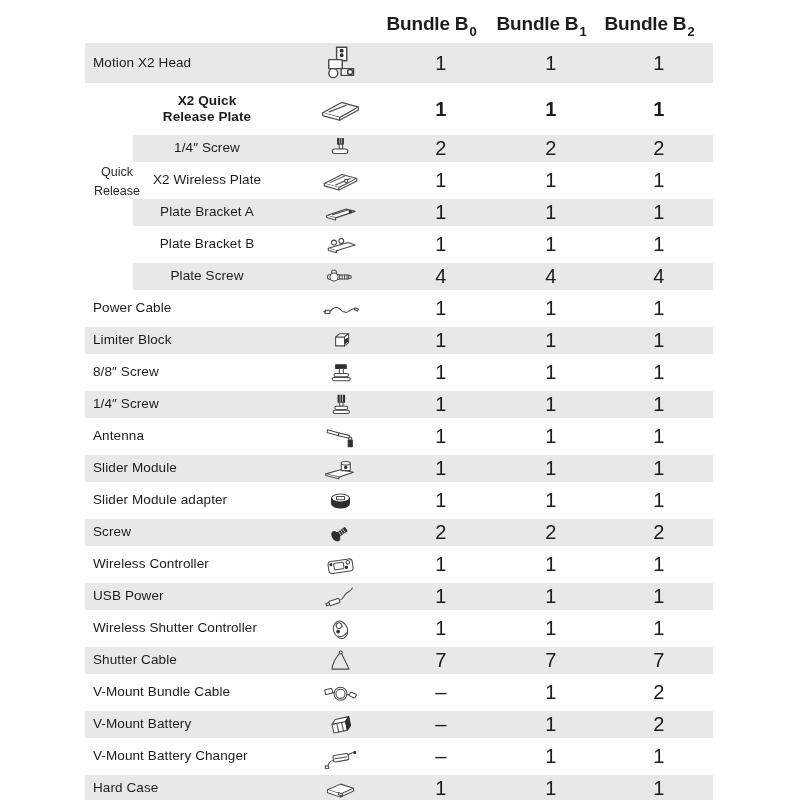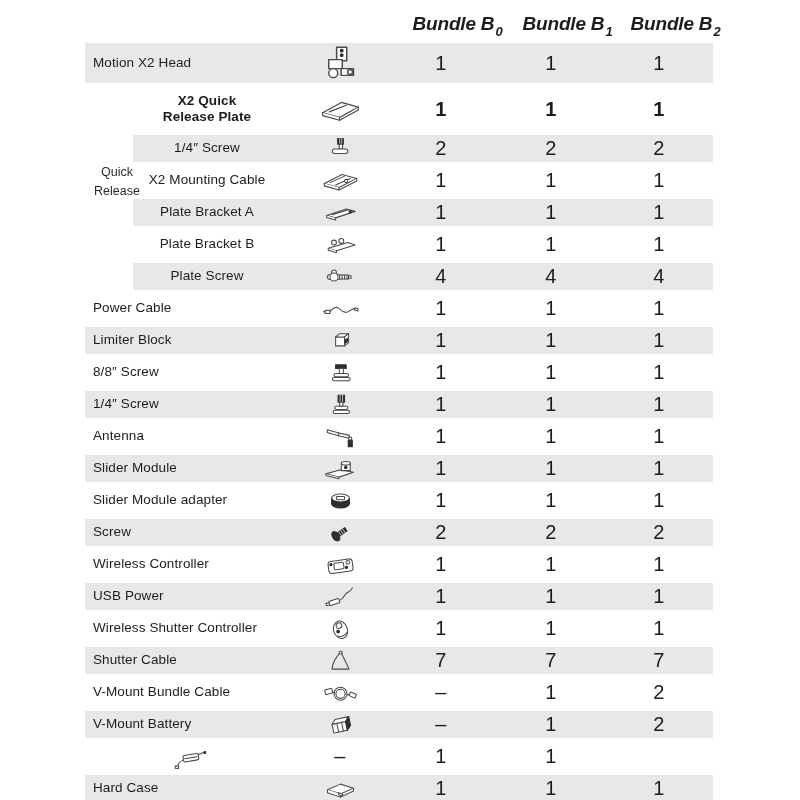--- a/index.html
+++ b/index.html
@@ -6,24 +6,23 @@
   body{
     width:800px;height:800px;overflow:hidden;
     font-family:"Liberation Sans", sans-serif;
     color:#1c1c1c;
     -webkit-font-smoothing:antialiased;
   }
   .page{position:relative;width:800px;height:800px;}
 
   
   .col-headers{
-    position:absolute;top:8px;left:101px;width:628px;height:32px;
+    position:absolute;top:8px;left:75px;width:628px;height:32px;
     display:grid;grid-template-columns:210px 90px 112px 108px 108px;
     align-items:center;
-    font-style:italic;
   }
   .col-header{
     text-align:center;font-weight:bold;font-size:19px;letter-spacing:-0.2px;
     white-space:nowrap;
   }
   .col-header sub{font-size:13px;font-weight:bold;line-height:0;position:relative;bottom:-1px;left:1px;}
 
   
   .table{position:absolute;top:43px;left:85px;width:628px;}
   .row{
@@ -124,21 +123,21 @@
             <rect class="f" x="14" y="16" width="19" height="5.5" rx="2.6"></rect>
   </svg>
         </div>
     <div class="cell cell-qty">2</div>
     <div class="cell cell-qty">2</div>
     <div class="cell cell-qty">2</div>
   </div>
 
   <div class="row indent">
 
-    <div class="cell cell-label">X2 Mounting Cable</div>
+    <div class="cell cell-label">X2 Wireless Plate</div>
     <div class="cell cell-icon">
           <svg class="ic" viewBox="0 0 48 32" xmlns="http://www.w3.org/2000/svg">
     <path class="f" d="M4 19 26 8l18 5-22 11z"></path>
             <path d="M11 18l18-8M18 21l18-8"></path>
     <circle class="f" cx="31" cy="16" r="2"></circle>
             <path class="f" d="M4 19v3l18 5v-3"></path>
             <path class="f" d="M44 13v3L22 27"></path>
   </svg>
         </div>
     <div class="cell cell-qty">1</div>
@@ -430,20 +429,21 @@
     </g>
   </svg>
         </div>
     <div class="cell cell-qty">–</div>
     <div class="cell cell-qty">1</div>
     <div class="cell cell-qty">2</div>
   </div>
 
   <div class="row">
 
+    <div class="cell cell-label">V-Mount Battery Changer</div>
     <div class="cell cell-icon">
           <svg class="ic" viewBox="0 0 48 32" xmlns="http://www.w3.org/2000/svg">
     <g transform="rotate(-10 24 17)">
       <rect class="f" x="15" y="13" width="19" height="8" rx="2"></rect>
               <path d="M17 17h15"></path>
       <path d="M15 18c-5 1-7 3-8 6"></path>
               <path class="f" d="M4 23.5l4 1-.8 2.8-4-1z"></path>
       <path d="M34 15c4-1 6-2 8-1.5"></path>
               <circle class="d" cx="42.5" cy="13.5" r="1.2"></circle>
     </g>

